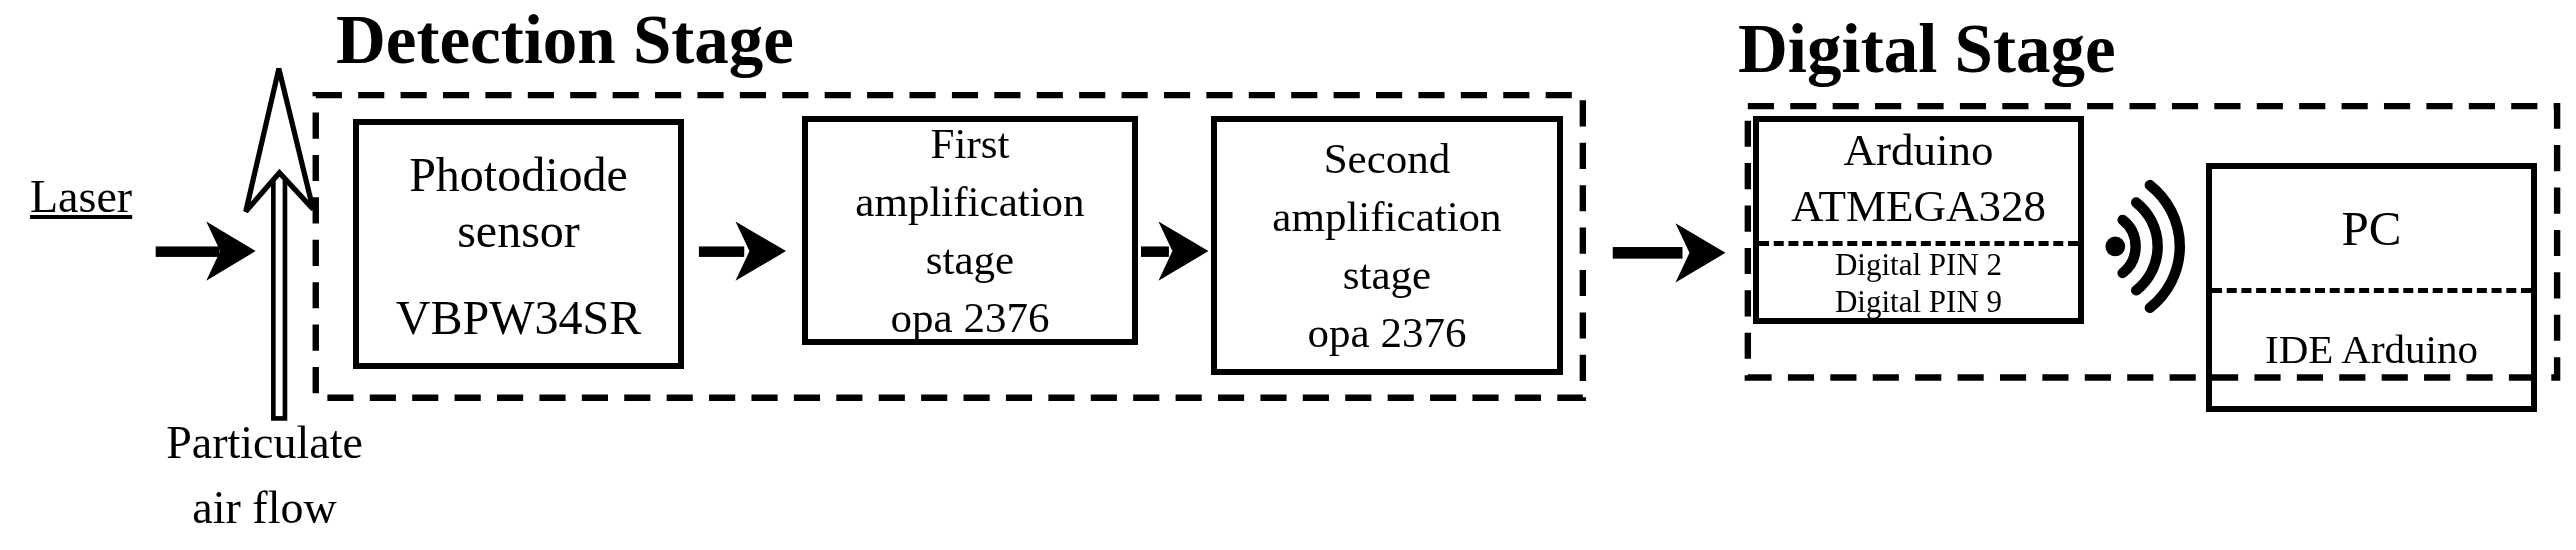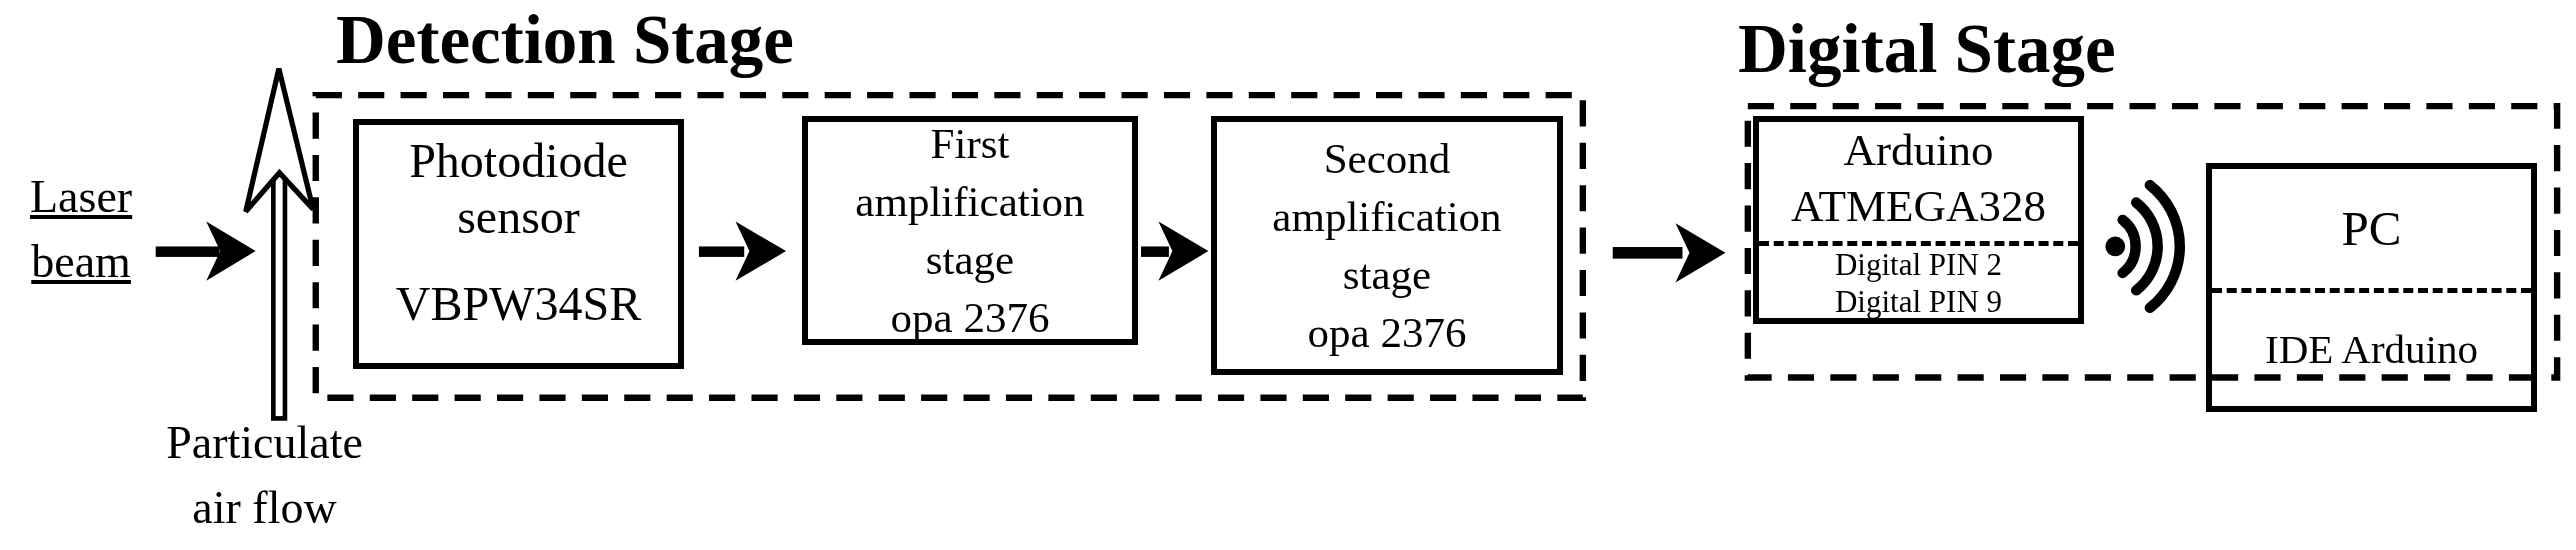--- a/index.html
+++ b/index.html
@@ -13,21 +13,21 @@
   }
   .title-detection{left:336px;top:3.5px;}
   .title-digital{left:1738px;top:12.8px;}
   .side-label{position:absolute;text-align:center;font-size:46px;line-height:65px;}
   .label-laser{left:8.1px;top:164px;width:146px;text-decoration:underline;}
   .label-particulate{left:122px;top:410px;width:285px;}
   .box{
     position:absolute;border:6.4px solid #000;background:#fff;box-sizing:border-box;
     display:flex;flex-direction:column;align-items:stretch;text-align:center;
   }
-  .box-photodiode{left:353px;top:119px;width:331px;height:250px;padding-top:8px;}
+  .box-photodiode{left:353px;top:119px;width:331px;height:250px;padding-top:22px;}
   .box-photodiode .ln{font-size:48px;line-height:56px;}
   .box-photodiode .spacer{height:31px;}
   .box-first,.box-second{justify-content:center;}
   .box-first{left:802px;top:116px;width:336px;height:229px;}
   .box-second{left:1211px;top:116px;width:352px;height:259px;}
   .box-first .ln,.box-second .ln{font-size:43px;line-height:58px;}
   .box-arduino{left:1753px;top:116px;width:331px;height:208px;gap:7px;}
   .box-pc{left:2206px;top:118px;width:331px;height:249px;margin-top:45px;}
   .sect-top{display:flex;flex-direction:column;justify-content:center;}
   .sect-bottom{
@@ -44,21 +44,20 @@
 </head>
 <body>
 
 <div class="canvas">
 
   <div class="stage-title title-detection">Detection Stage</div>
   <div class="stage-title title-digital">Digital Stage</div>
 
   <div class="side-label label-laser">
     <div class="ln">Laser</div>
-    <div class="ln">beam</div>
   </div>
 
   <div class="side-label label-particulate">
     <div class="ln">Particulate</div>
     <div class="ln">air flow</div>
   </div>
 
   <div class="box box-photodiode">
     <div class="ln">Photodiode</div>
     <div class="ln">sensor</div>

